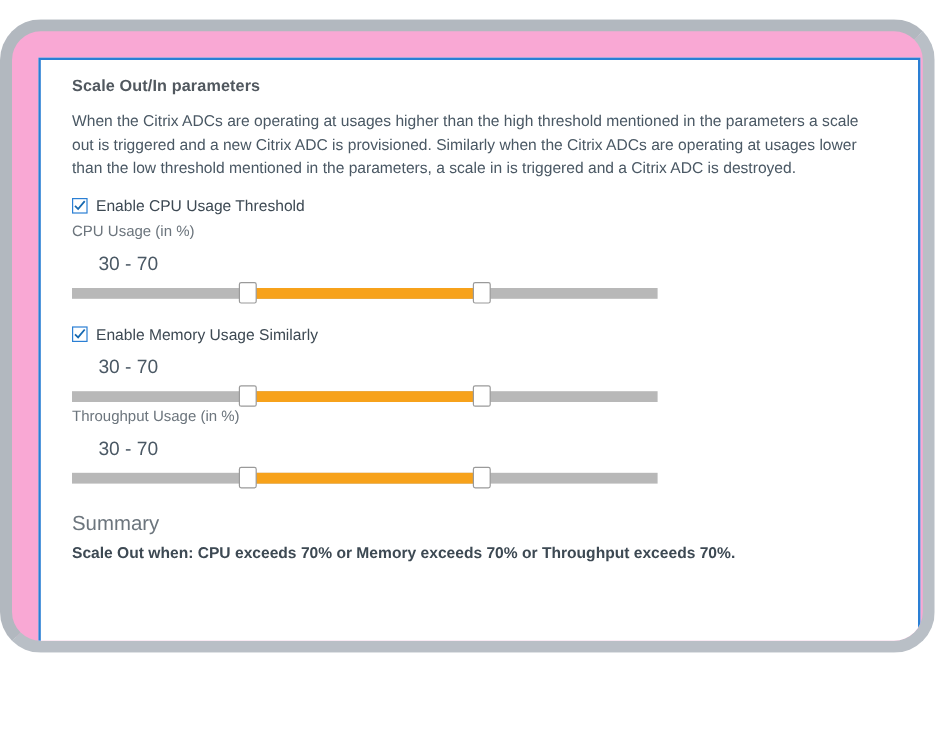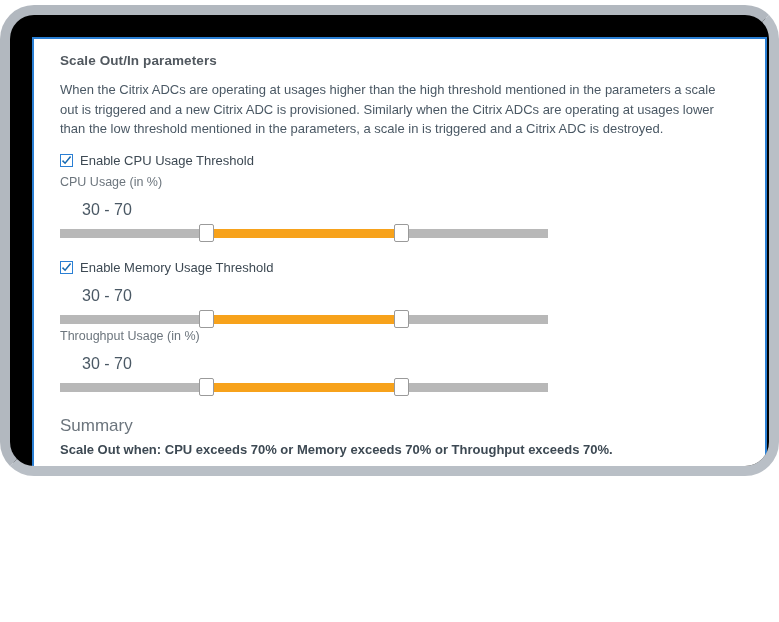--- a/index.html
+++ b/index.html
@@ -11,26 +11,26 @@
     height: 622px;
     overflow: hidden;
     background: #ffffff;
     font-family: "Liberation Sans", sans-serif;
   }
 
   
   #outer-frame {
     position: absolute;
     left: 0px;
-    top: 5px;
+    top: 16px;
     width: 779px;
-    height: 471px;
+    height: 528px;
     box-sizing: border-box;
     border-radius: 34px;
-    background: #000000;
+    background: #f9a8d4;
     border: 10px solid #b9bfc6;
     border-top-color: #b2b8bf;
     border-left-color: #b2b8bf;
     border-right-color: #b9bfc6;
     border-bottom-color: #b9bfc6;
     overflow: hidden;
   }
   #outer-frame::after {
     content: "";
     position: absolute;
@@ -247,21 +247,21 @@
         </div>
       </div>
 
       <div class="group">
         <div class="check-row" style="margin-top:18px;">
           <span class="checkbox">
             <svg viewBox="0 0 11 11">
               <path d="M1.5 5.6 L4.1 8.2 L9.6 1.6" fill="none" stroke="#1769b0" stroke-width="1.5"></path>
             </svg>
           </span>
-          <span class="check-label">Enable Memory Usage Threshold</span>
+          <span class="check-label">Enable Memory Usage Similarly</span>
         </div>
         <div class="range-value">30 - 70</div>
         <div class="slider">
           <div class="slider-track"></div>
           <div class="slider-fill" style="left: 146.4px; width: 195.2px;"></div>
           <div class="slider-handle" style="left: 138.9px;"></div>
           <div class="slider-handle" style="left: 334.1px;"></div>
         </div>
       </div>
 

